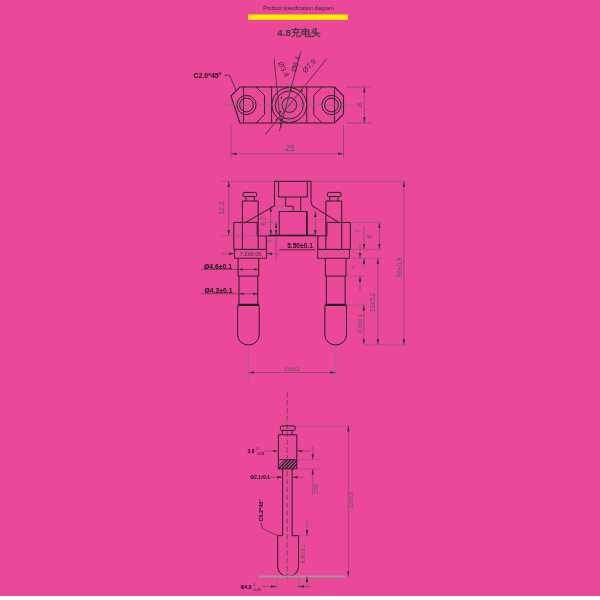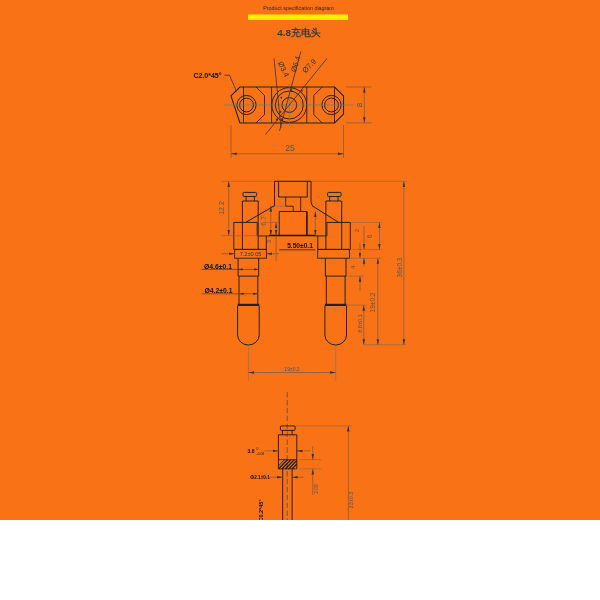--- a/index.html
+++ b/index.html
@@ -1,16 +1,16 @@
 <!DOCTYPE html>
 <html><head>
 <meta charset="utf-8">
 <style>
   html,body{margin:0;padding:0;background:#fff;}
-  .page{position:relative;width:600px;height:520px;background:#f97316;overflow:hidden;
+  .page{position:relative;width:600px;height:596px;background:#ec4899;overflow:hidden;
         font-family:"Liberation Sans", sans-serif;}
   svg text{font-family:"Liberation Sans", sans-serif;}
 </style>
 </head>
 <body>
 <div class="page">
 <svg width="600" height="600" viewBox="0 0 600 600">
 <defs>
   <marker id="ae" markerUnits="userSpaceOnUse" markerWidth="12" markerHeight="6" refX="5.6" refY="3" orient="auto">
     <path d="M5.6,3 L0,1.75 L0,4.25 Z" fill="#333"></path>

